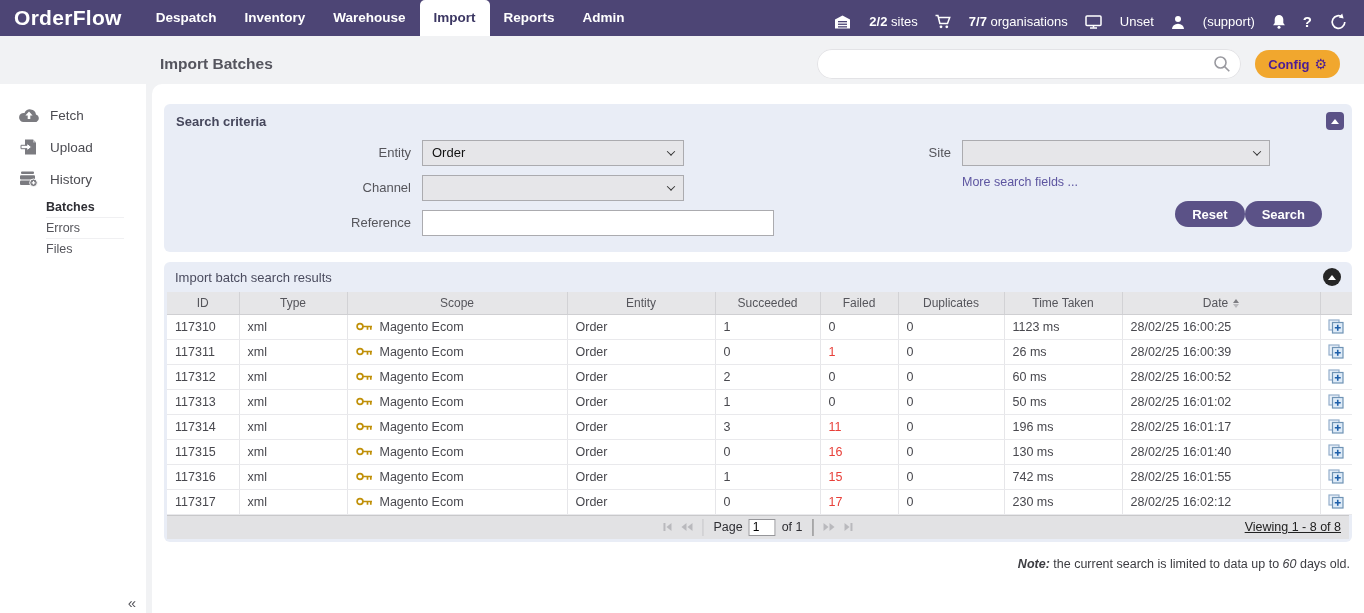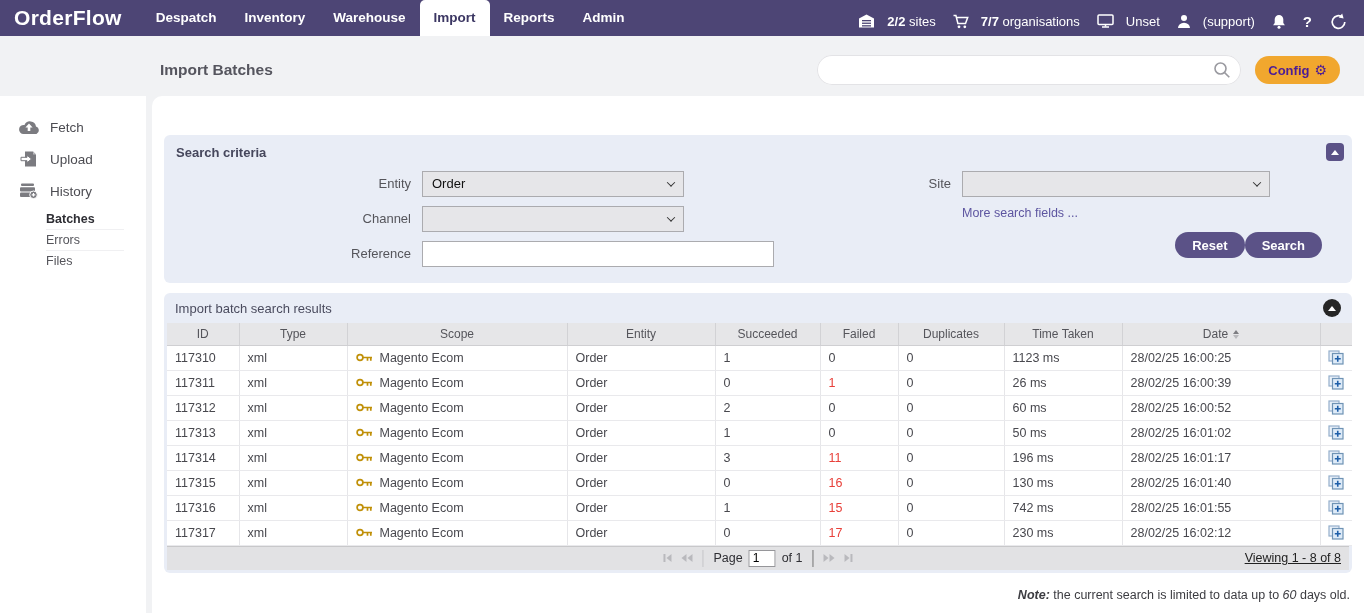--- a/index.html
+++ b/index.html
@@ -7,26 +7,26 @@
     font-family:"Liberation Sans","DejaVu Sans",sans-serif; background:#f1f2f4; }
 
   
   .topbar { height:36px; background:#4d4575; display:flex; align-items:stretch; color:#fff; }
   .logo { display:flex; align-items:center; padding:0 20px 0 14px; font-size:21px;
     font-weight:700; letter-spacing:.3px; cursor:pointer; }
   .nav { display:flex; list-style:none; }
   .nav li { line-height:36px; padding:0 14px; font-size:13.5px; font-weight:600; cursor:pointer; }
   .nav li.active { background:#fff; color:#3c3763; border-radius:5px 5px 0 0; }
   .top-right { margin-left:auto; display:flex; align-items:center; gap:17px; padding-right:16px; font-size:13px; }
-  .top-item { display:flex; align-items:flex-start; gap:12px; cursor:pointer; white-space:nowrap;margin-top:7px; }
+  .top-item { display:flex; align-items:flex-end; gap:18px; cursor:pointer; white-space:nowrap;margin-top:7px; }
   .top-item b { font-weight:700; }
   .help-glyph { font-size:15px; font-weight:600; }
 
   
-  .title-row { height:60px; display:flex; align-items:center; padding:8px 12px 0 160px; }
+  .title-row { height:48px; display:flex; align-items:center; padding:8px 12px 0 160px; }
   .page-title { font-size:15.5px; font-weight:700; color:#55555e; }
   .search-pill { margin-left:auto; width:424px; height:30px; background:#fff; border-radius:16px;
     display:flex; align-items:center; padding:0 10px 0 14px; box-shadow:0 0 0 1px #e3e3e6 inset; }
   .search-pill input { flex:1; border:none; outline:none; font-size:13px; background:transparent; }
   .config-btn { margin:0 12px 0 14px; height:28px; padding:0 13px; border-radius:14px; border:none;
     background:#f1a72e; color:#4c1d95; font-weight:700; font-size:13px; display:flex;
     align-items:center; gap:5px; cursor:pointer; font-family:inherit; }
   .gear { font-size:14px; line-height:1; }
 
   
@@ -39,21 +39,21 @@
   .side-sub li { padding:3px 0; font-size:12.5px; color:#55555b; border-bottom:1px solid #f0f0f2; cursor:pointer; }
   .side-sub li:last-child { border-bottom:none; }
   .side-sub li.active { font-weight:700; color:#2e2e34; }
   .side-collapse { position:absolute; bottom:2px; right:10px; font-size:15px; color:#56565c; cursor:pointer; }
 
   .card { position:absolute; left:152px; right:0; top:0; bottom:0; background:#fff;
     border-top-left-radius:10px; padding:20px 12px 0 12px; }
 
   
   .panel { background:#e9edf6; border-radius:6px; position:relative; }
-  .panel-search { padding:8px 12px 12px;margin-top:19px; }
+  .panel-search { padding:8px 12px 12px; }
   .panel-title { font-size:13px; font-weight:700; color:#46475c; padding:2px 0 6px; }
   .sq-collapse { position:absolute; top:8px; right:8px; width:18px; height:18px; border:none;
     background:#5b5287; border-radius:4px; display:flex; align-items:center; justify-content:center; cursor:pointer; }
   .tri-up { width:0; height:0; border-left:4px solid transparent; border-right:4px solid transparent;
     border-bottom:5px solid #fff; }
 
   .form-grid { display:flex; }
   .form-col { display:flex; flex-direction:column; }
   .form-col.left { width:615px; }
   .form-col.right { flex:1; }

